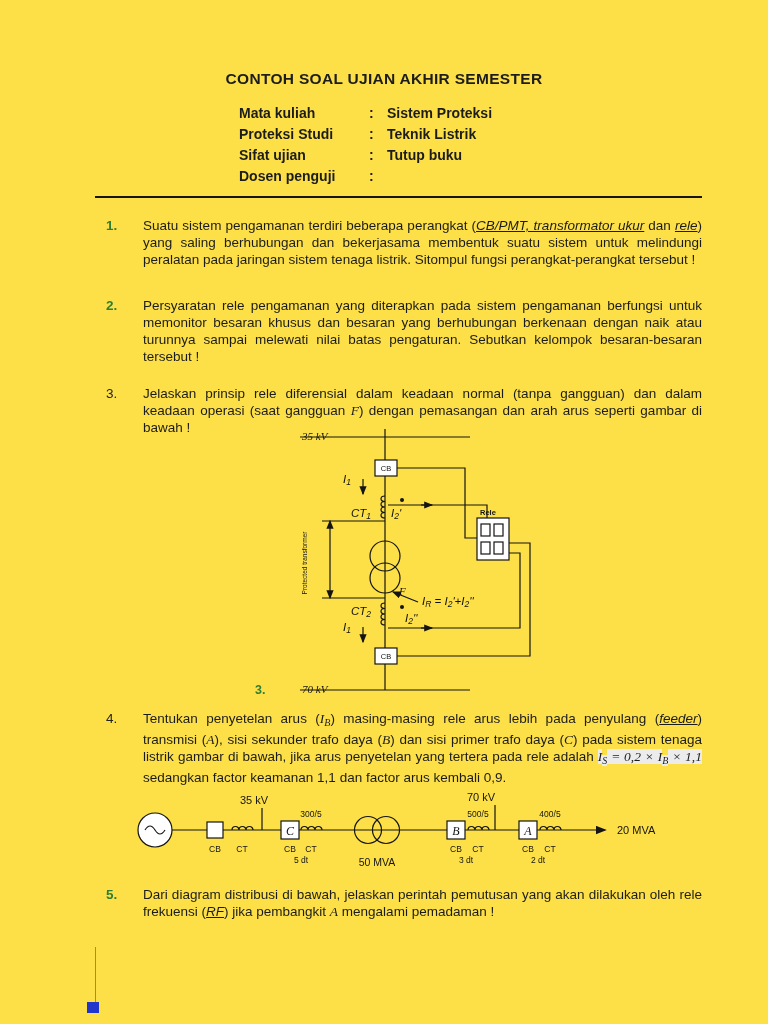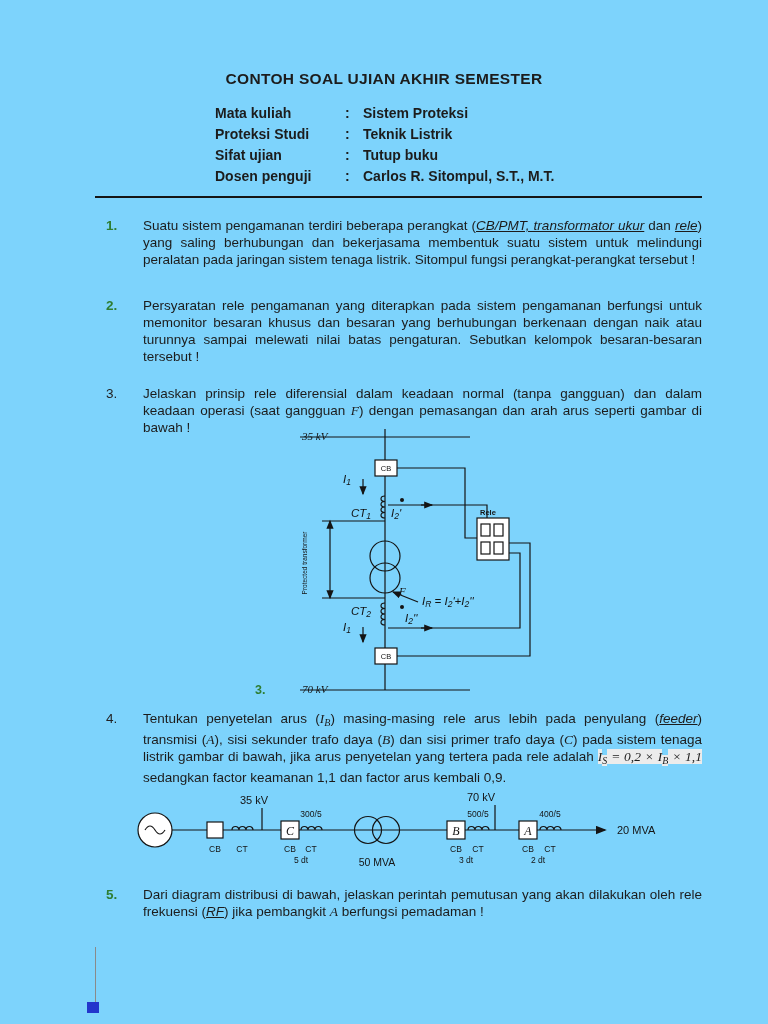--- a/index.html
+++ b/index.html
@@ -1,21 +1,21 @@
 <!DOCTYPE html>
 <html><head>
 <meta charset="utf-8">
 <style>
   html,body{margin:0;padding:0;background:#fff;}
-  .page{position:relative;width:768px;height:1024px;background:#7dd3fc;overflow:hidden;
+  .page{position:relative;width:768px;height:1024px;background:#fde047;overflow:hidden;
         font-family:"Liberation Sans",sans-serif;color:#1c1c1c;}
   .title{position:absolute;top:70px;left:0;right:0;text-align:center;
          font-size:15.5px;font-weight:bold;letter-spacing:.3px;}
   .header{position:absolute;top:103px;left:215px;font-size:14px;font-weight:bold;}
-  .h-row{display:flex;height:21px;line-height:21px;}
+  .h-row{display:flex;height:21px;line-height:21px;margin-left:24px;}
   .h-label{width:130px;}
   .h-sep{width:18px;}
   .rule{position:absolute;top:196px;left:95px;width:607px;border-top:2px solid #151515;}
   .question{position:absolute;left:95px;width:607px;display:flex;font-size:13.5px;line-height:17px;}
   .qnum{width:48px;padding-left:11px;box-sizing:border-box;}
   .qtext{flex:1;text-align:justify;}
   .seg-i{font-style:italic;text-decoration:underline;}
   .seg-m{font-family:"Liberation Serif",serif;font-style:italic;}
   .seg-msub{font-family:"Liberation Serif",serif;font-style:italic;font-size:10px;vertical-align:-3px;}
   .seg-eq{font-family:"Liberation Serif",serif;font-style:italic;background:#ececec;}
@@ -55,21 +55,20 @@
       <div class="h-value">Teknik Listrik</div>
     </div>
     <div class="h-row">
       <div class="h-label">Sifat ujian</div>
       <div class="h-sep">:</div>
       <div class="h-value">Tutup buku</div>
     </div>
     <div class="h-row">
       <div class="h-label">Dosen penguji</div>
       <div class="h-sep">:</div>
-      <div class="h-value">Carlos R. Sitompul, S.T., M.T.</div>
     </div>
   </div>
 
   <div class="rule"></div>
 
   <div class="question" style="top:217px">
     <div class="qnum" style="color: rgb(46, 125, 50); font-weight: bold;">1.</div>
     <div class="qtext"><span>Suatu sistem pengamanan terdiri beberapa perangkat (</span><span class="seg-i">CB/PMT, transformator ukur</span><span> dan </span><span class="seg-i">rele</span><span>) yang saling berhubungan dan bekerjasama membentuk suatu sistem untuk melindungi peralatan pada jaringan sistem tenaga listrik. Sitompul fungsi perangkat-perangkat tersebut !</span></div>
   </div>
 
@@ -205,19 +204,19 @@
       <text class="t-sans" x="455" y="64" font-size="8.5" text-anchor="middle">CT</text>
       <text class="t-sans" x="443" y="75" font-size="8.5" text-anchor="middle">2 dt</text>
 
       <line class="s-line" x1="466" y1="42" x2="510" y2="42" marker-end="url(#ah2)"></line>
       <text class="t-sans" x="522" y="46" font-size="11">20 MVA</text>
     </svg>
   </div>
 
   <div class="question" style="top:886px">
     <div class="qnum" style="color: rgb(46, 125, 50); font-weight: bold;">5.</div>
-    <div class="qtext"><span>Dari diagram distribusi di bawah, jelaskan perintah pemutusan yang akan dilakukan oleh rele frekuensi (</span><span class="seg-i">RF</span><span>) jika pembangkit </span><span class="seg-m">A</span><span> berfungsi pemadaman !</span></div>
+    <div class="qtext"><span>Dari diagram distribusi di bawah, jelaskan perintah pemutusan yang akan dilakukan oleh rele frekuensi (</span><span class="seg-i">RF</span><span>) jika pembangkit </span><span class="seg-m">A</span><span> mengalami pemadaman !</span></div>
   </div>
 
   <div class="scan-line"></div>
   <div class="blue-mark" style="background: rgb(35, 54, 204);"></div>
 
 </div>
 
 </body></html>

